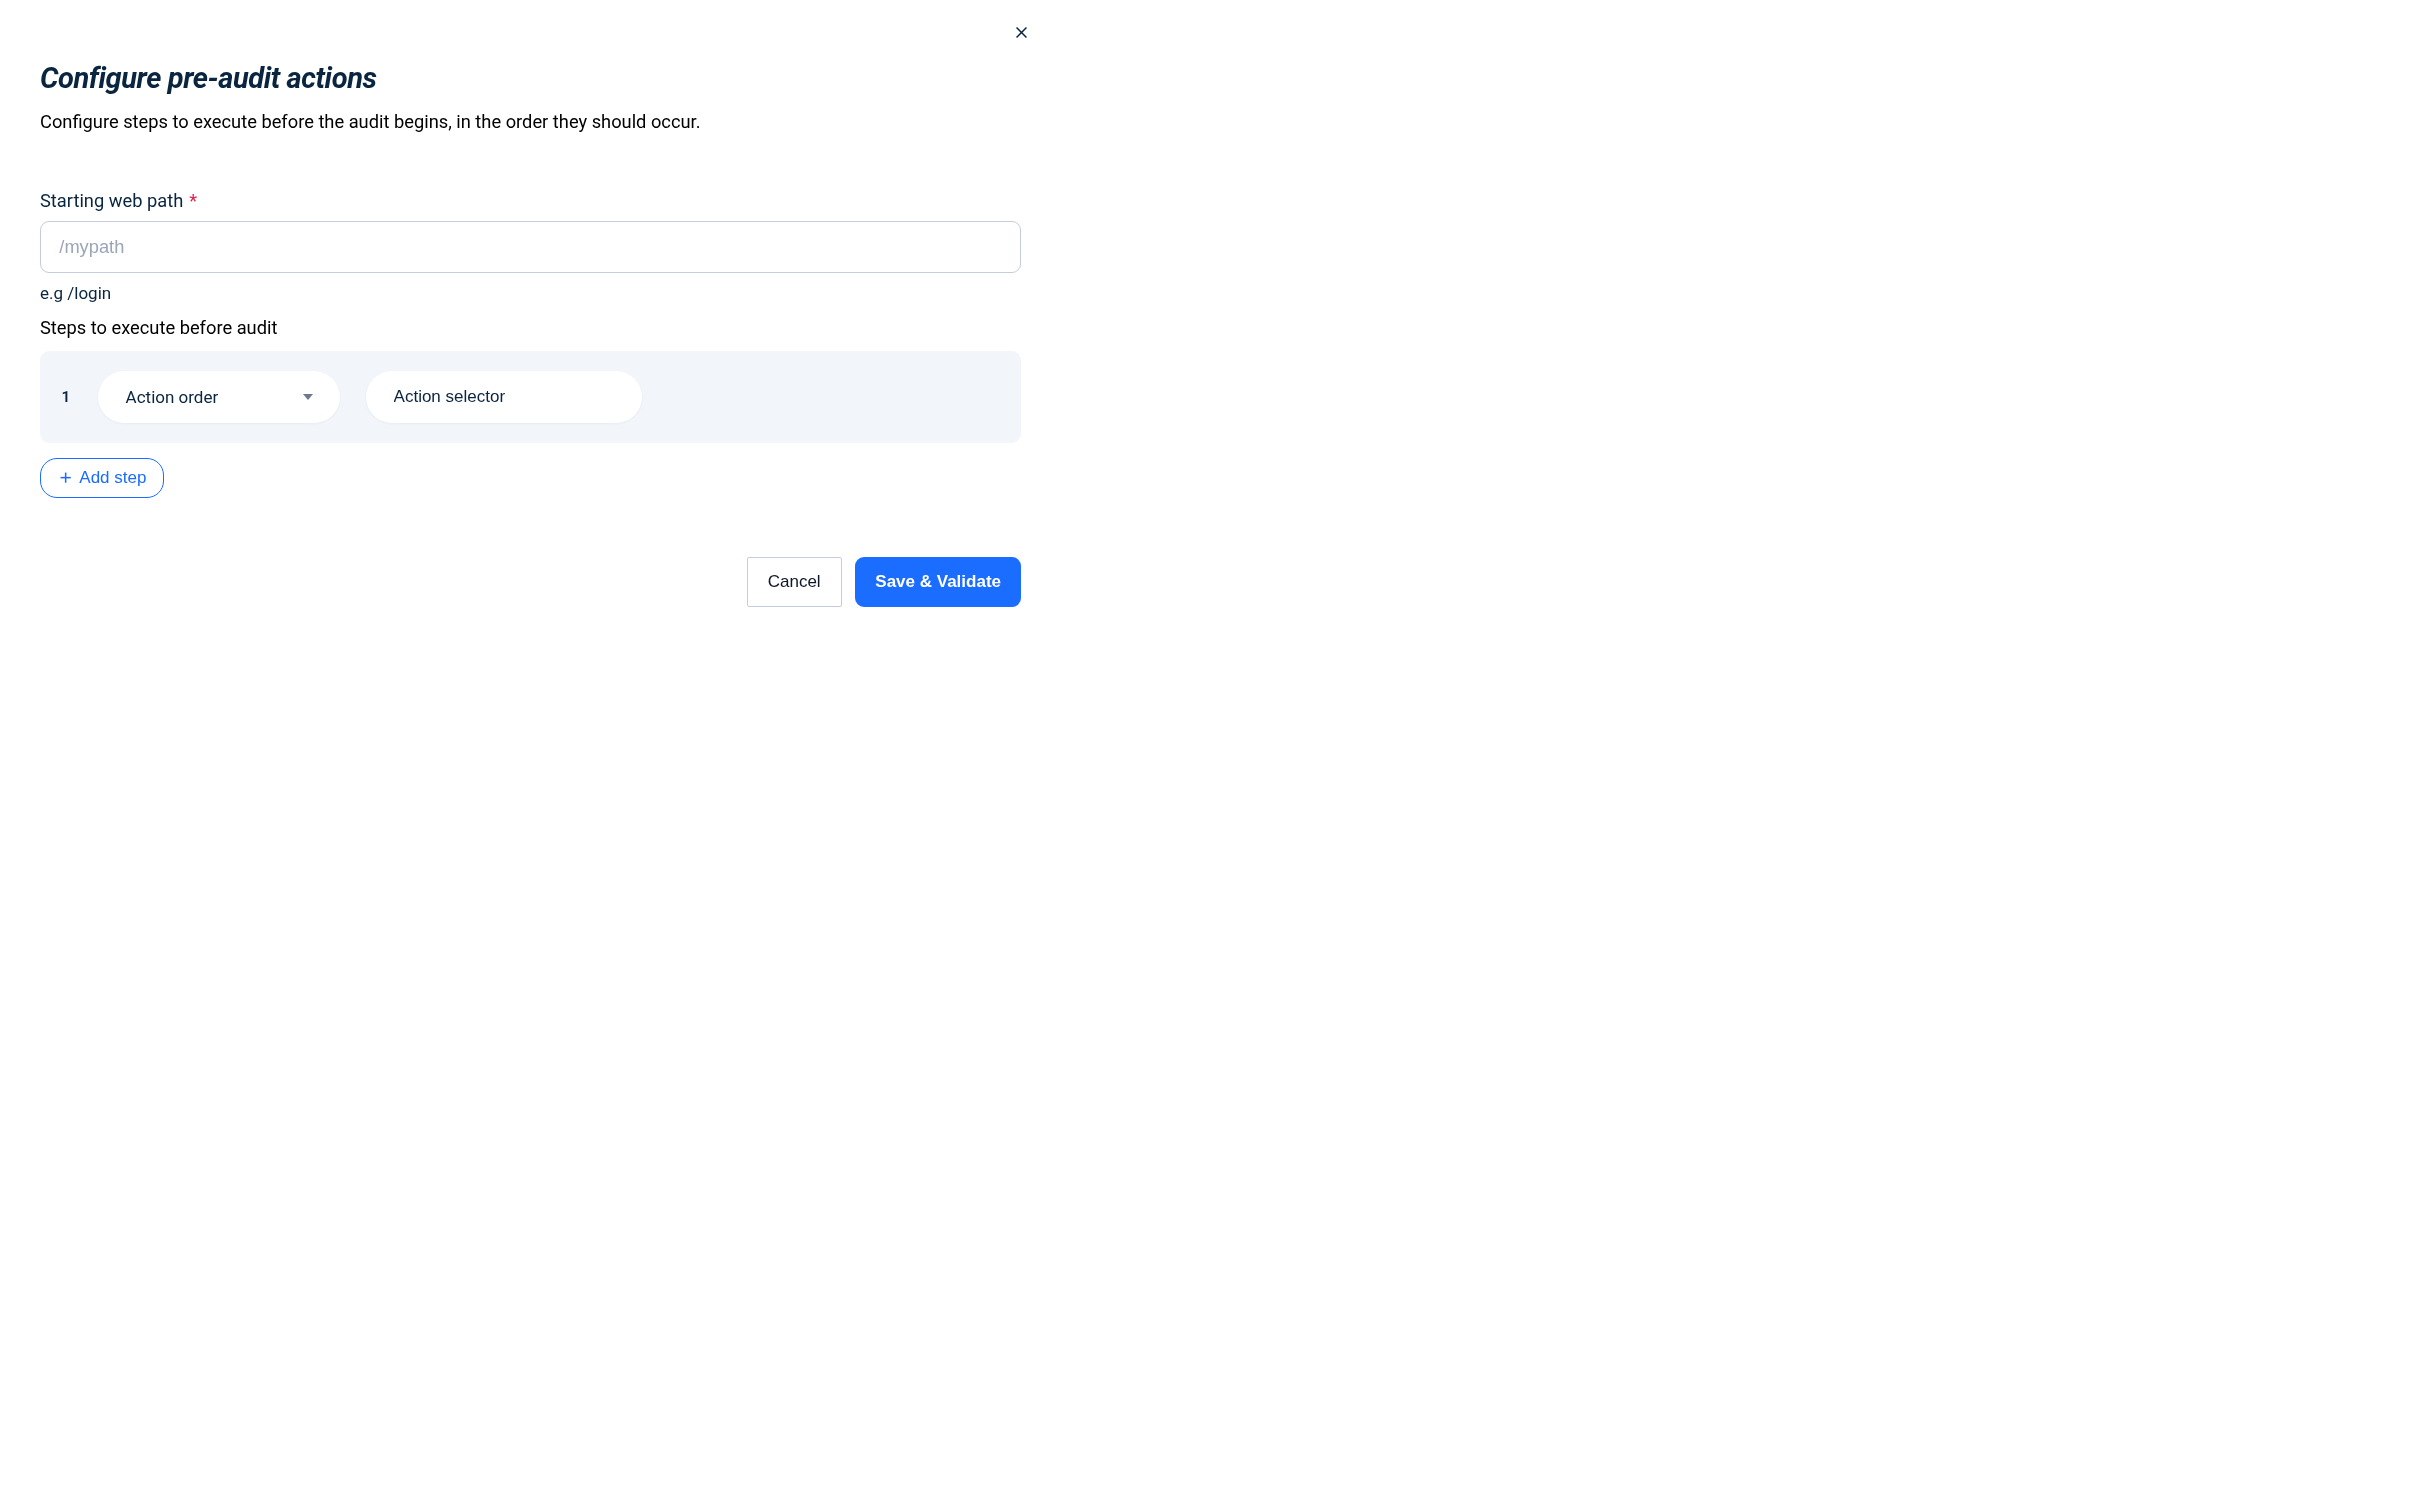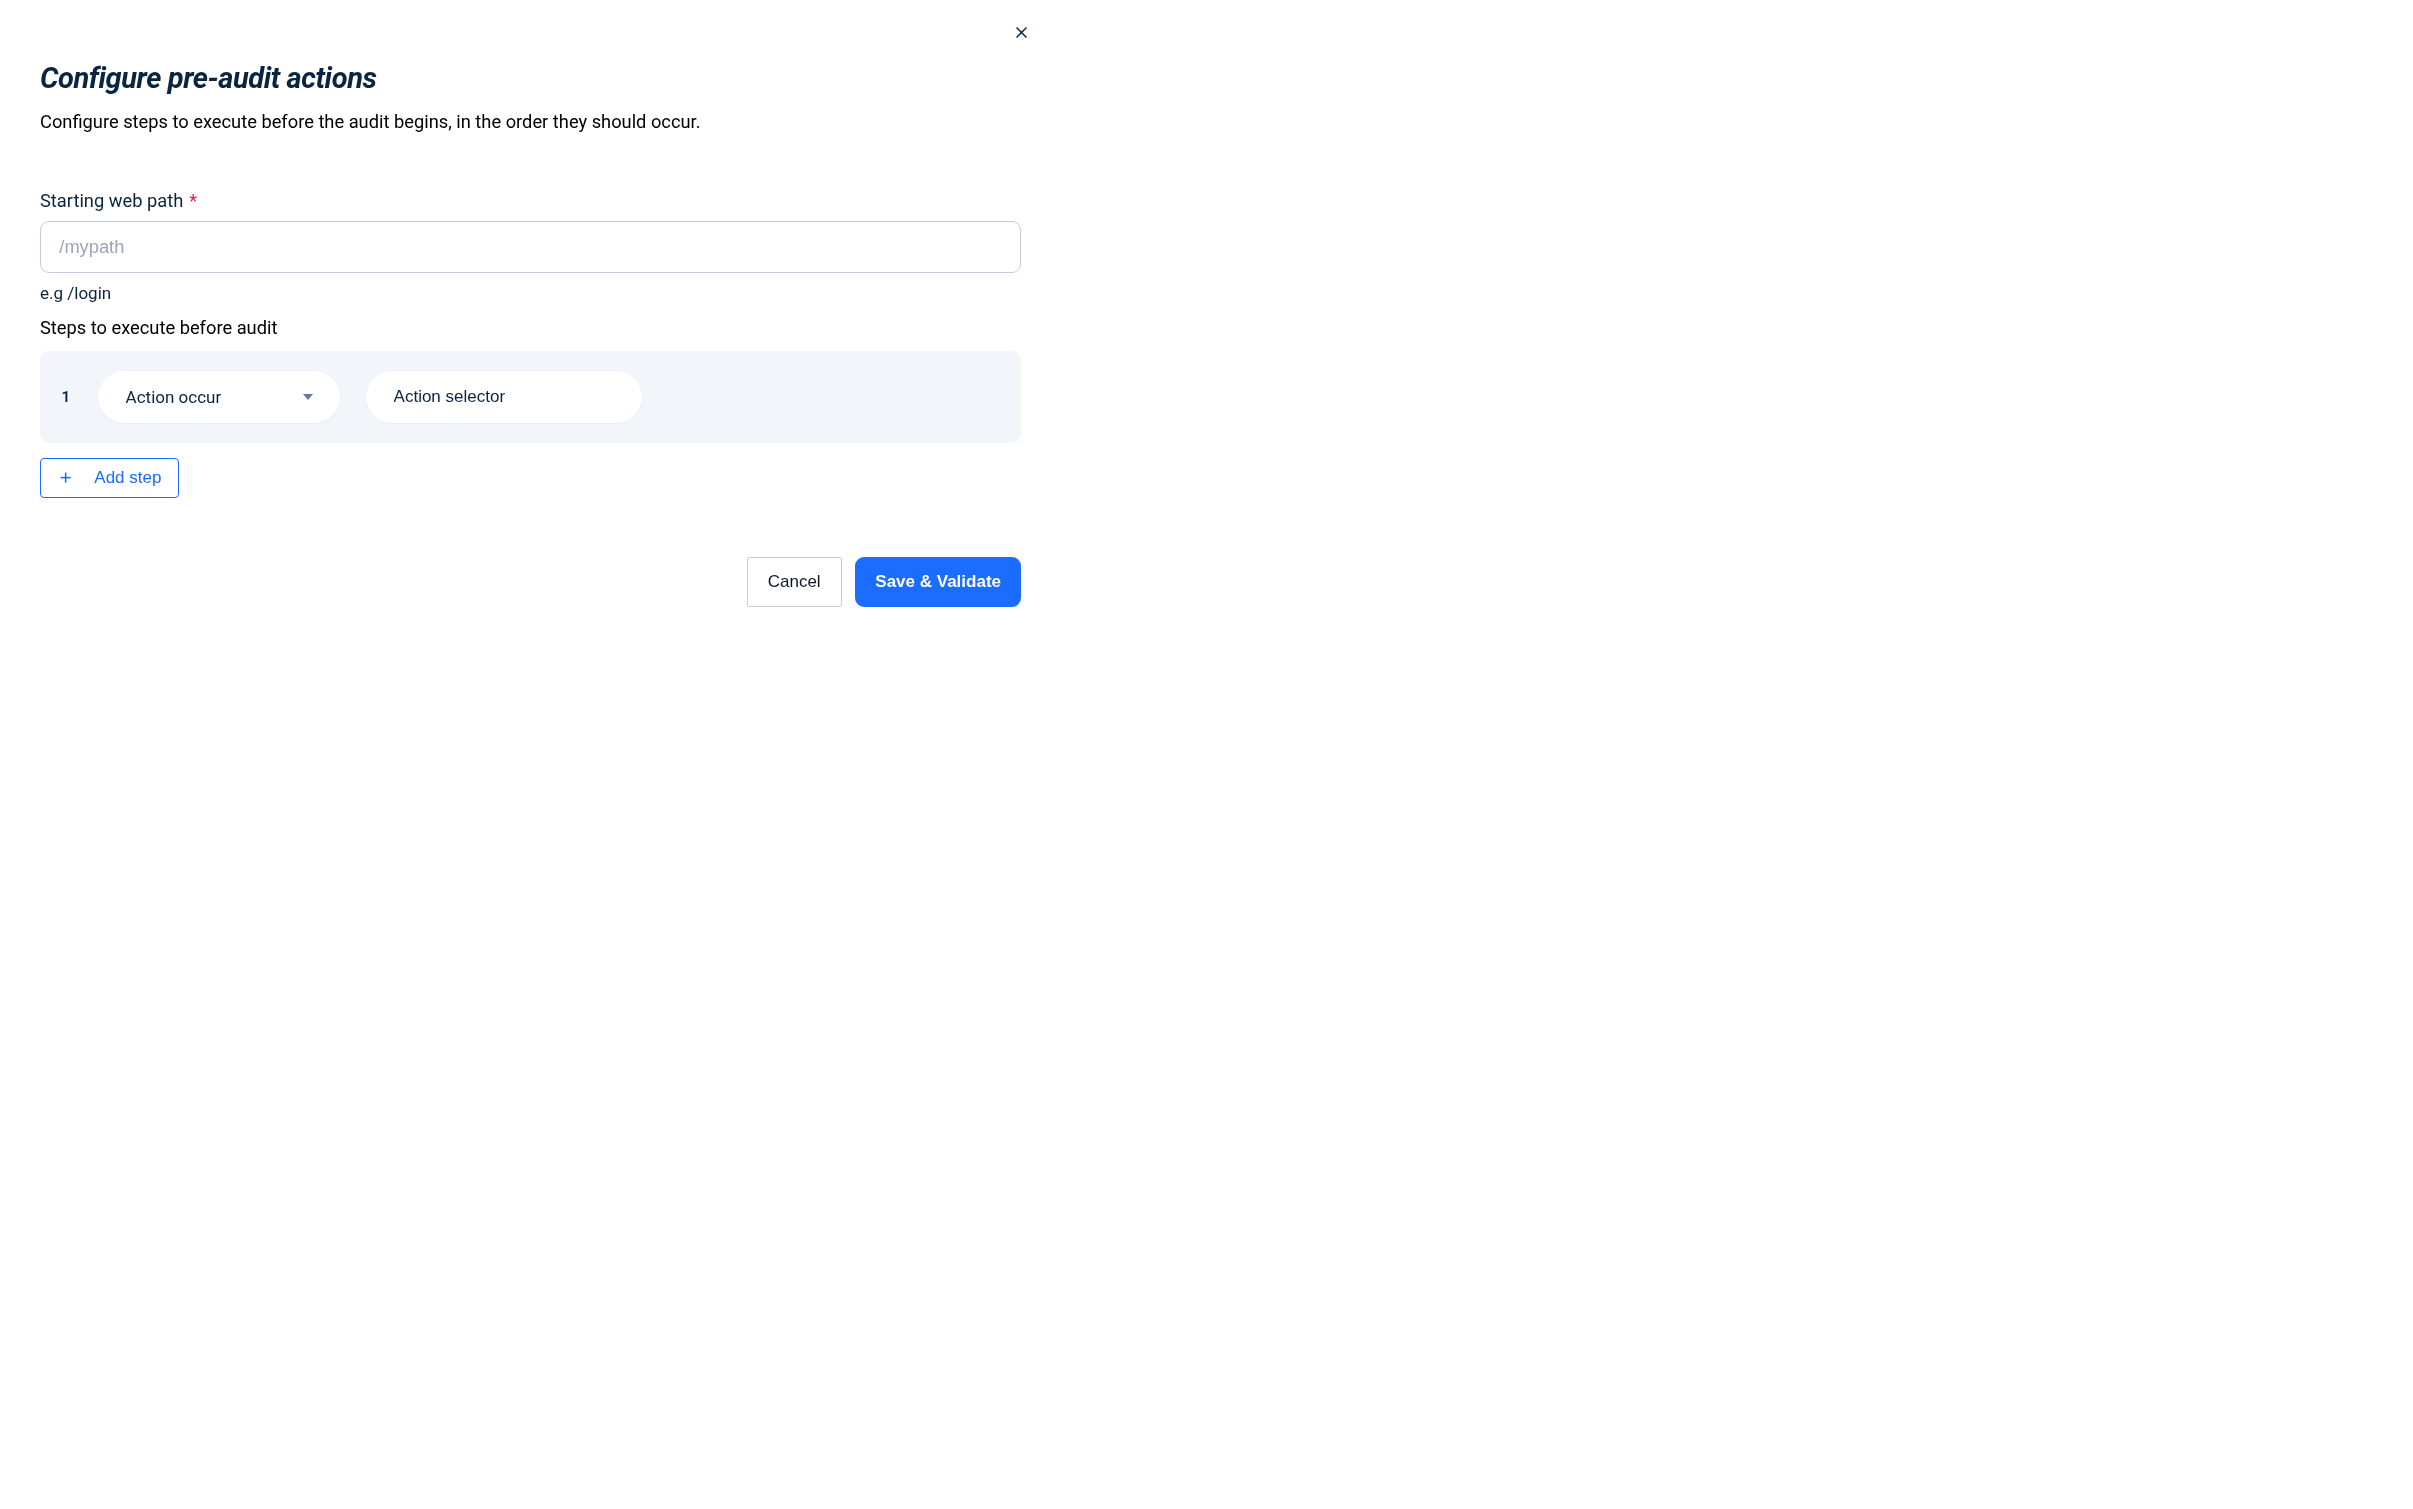--- a/index.html
+++ b/index.html
@@ -135,25 +135,25 @@
       min-width: 242px;
       box-shadow: 0 0.8px 2.3px rgba(10, 37, 64, 0.06);
       outline: none;
     }
     .pill-input::placeholder {
       color: #0a2540;
     }
     .add-step-btn {
       display: inline-flex;
       align-items: center;
-      gap: 21px;
+      gap: 6px;
       border: 1.5px solid #1a6dff;
       background: #ffffff;
       color: #1a6dff;
-      border-radius: 4px;
+      border-radius: 17px;
       padding: 9.2px 17px;
       font-size: 17px;
       font-weight: 500;
       cursor: pointer;
     }
     .add-step-btn svg {
       width: 15.3px;
       height: 15.3px;
       stroke: #1a6dff;
       stroke-width: 2.4;
@@ -209,21 +209,21 @@
 <input type="text" class="text-input" placeholder="/mypath" style="">
 
 <div class="helper-text">e.g /login</div>
 
 <label class="section-label">Steps to execute before audit</label>
 
 <div class="step-row">
   <span class="step-number">1</span>
 
   <div class="pill-select">
-    <span>Action occur</span>
+    <span>Action order</span>
     <span class="caret"></span>
   </div>
 
   <input type="text" class="pill-input" placeholder="Action selector" style="">
 </div>
 
 <button class="add-step-btn">
   <svg viewBox="0 0 24 24" fill="none">
     <line x1="12" y1="4" x2="12" y2="20"></line>
     <line x1="4" y1="12" x2="20" y2="12"></line>

